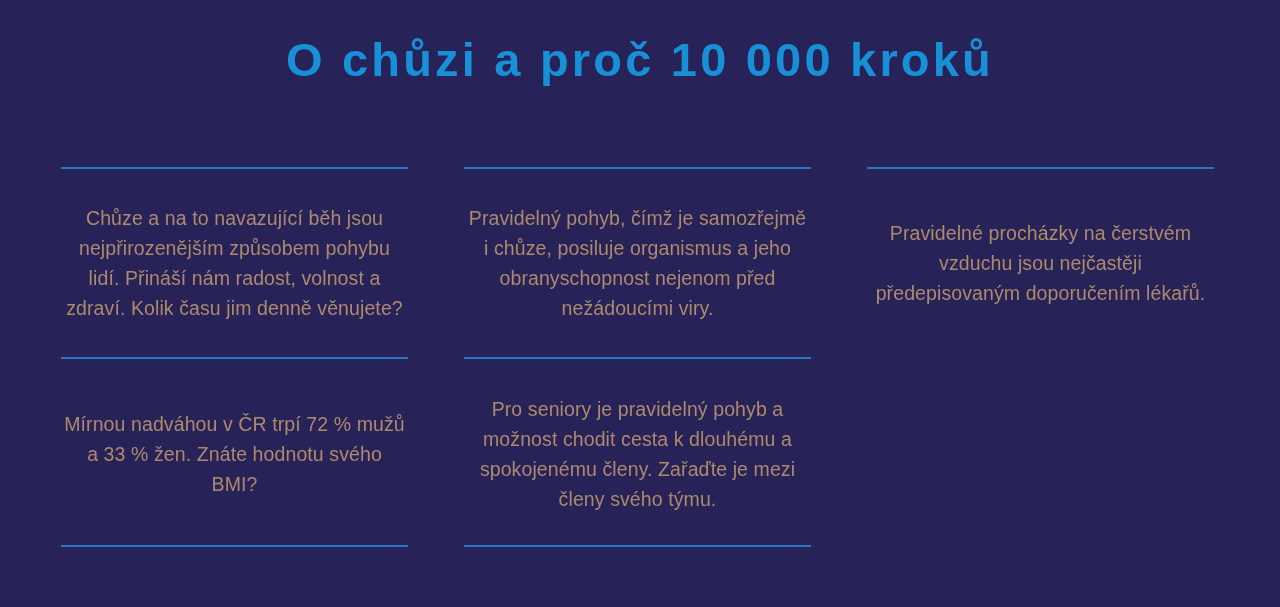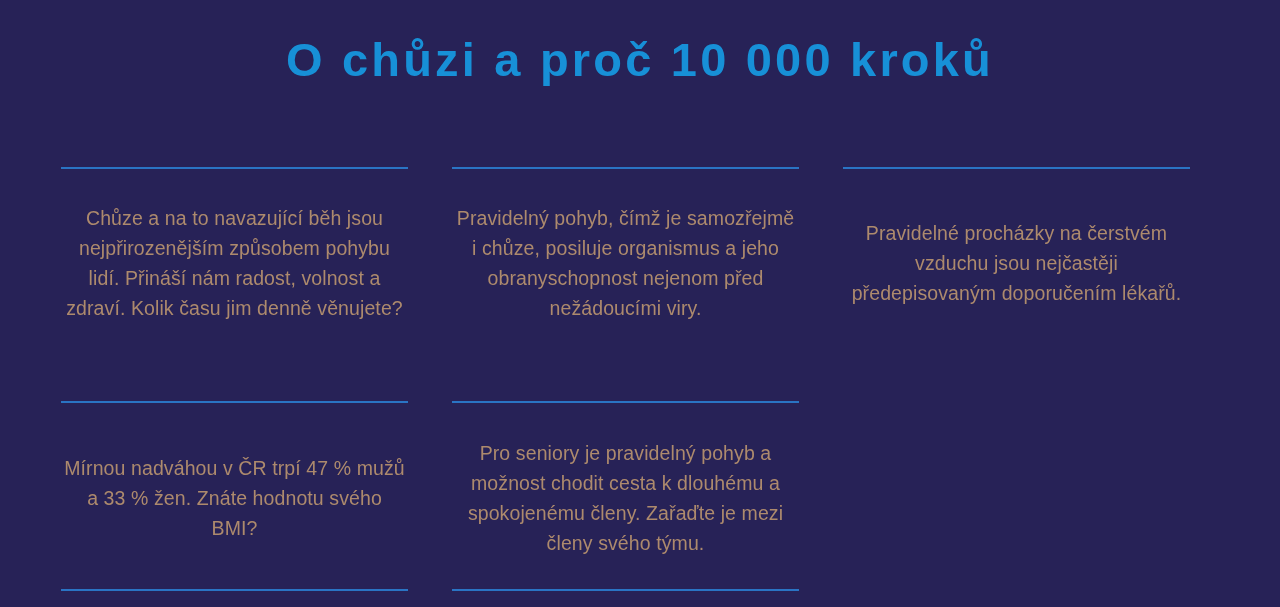--- a/index.html
+++ b/index.html
@@ -46,21 +46,20 @@
   .grid {
     position: absolute;
     left: 61px;
     top: 167px;
     width: 1152px;
     display: grid;
     grid-template-columns: 347px 347px 347px;
     grid-template-rows: 190px 189px;
     column-gap: 56px;
     row-gap: 0px;
-    gap: 44px;
   }
 
   .cell {
     position: relative;
     box-sizing: border-box;
     display: flex;
     align-items: center;
     justify-content: center;
     padding: 0 2px;
   }
@@ -117,21 +116,21 @@
 
     <div class="cell r1">
       <p class="cell-text">Pravidelný pohyb, čímž je samozřejmě i chůze, posiluje organismus a jeho obranyschopnost nejenom před nežádoucími viry.</p>
     </div>
 
     <div class="cell r1">
       <p class="cell-text">Pravidelné procházky na čerstvém vzduchu jsou nejčastěji předepisovaným doporučením lékařů.</p>
     </div>
 
     <div class="cell r2 last-row">
-      <p class="cell-text">Mírnou nadváhou v ČR trpí 47 % mužů a 33 % žen. Znáte hodnotu svého BMI?</p>
+      <p class="cell-text">Mírnou nadváhou v ČR trpí 72 % mužů a 33 % žen. Znáte hodnotu svého BMI?</p>
     </div>
 
     <div class="cell r2 last-row">
       <p class="cell-text">Pro seniory je pravidelný pohyb a možnost chodit cesta k dlouhému a spokojenému členy. Zařaďte je mezi členy svého týmu.</p>
     </div>
 
 
   </div>
 </div>
 

